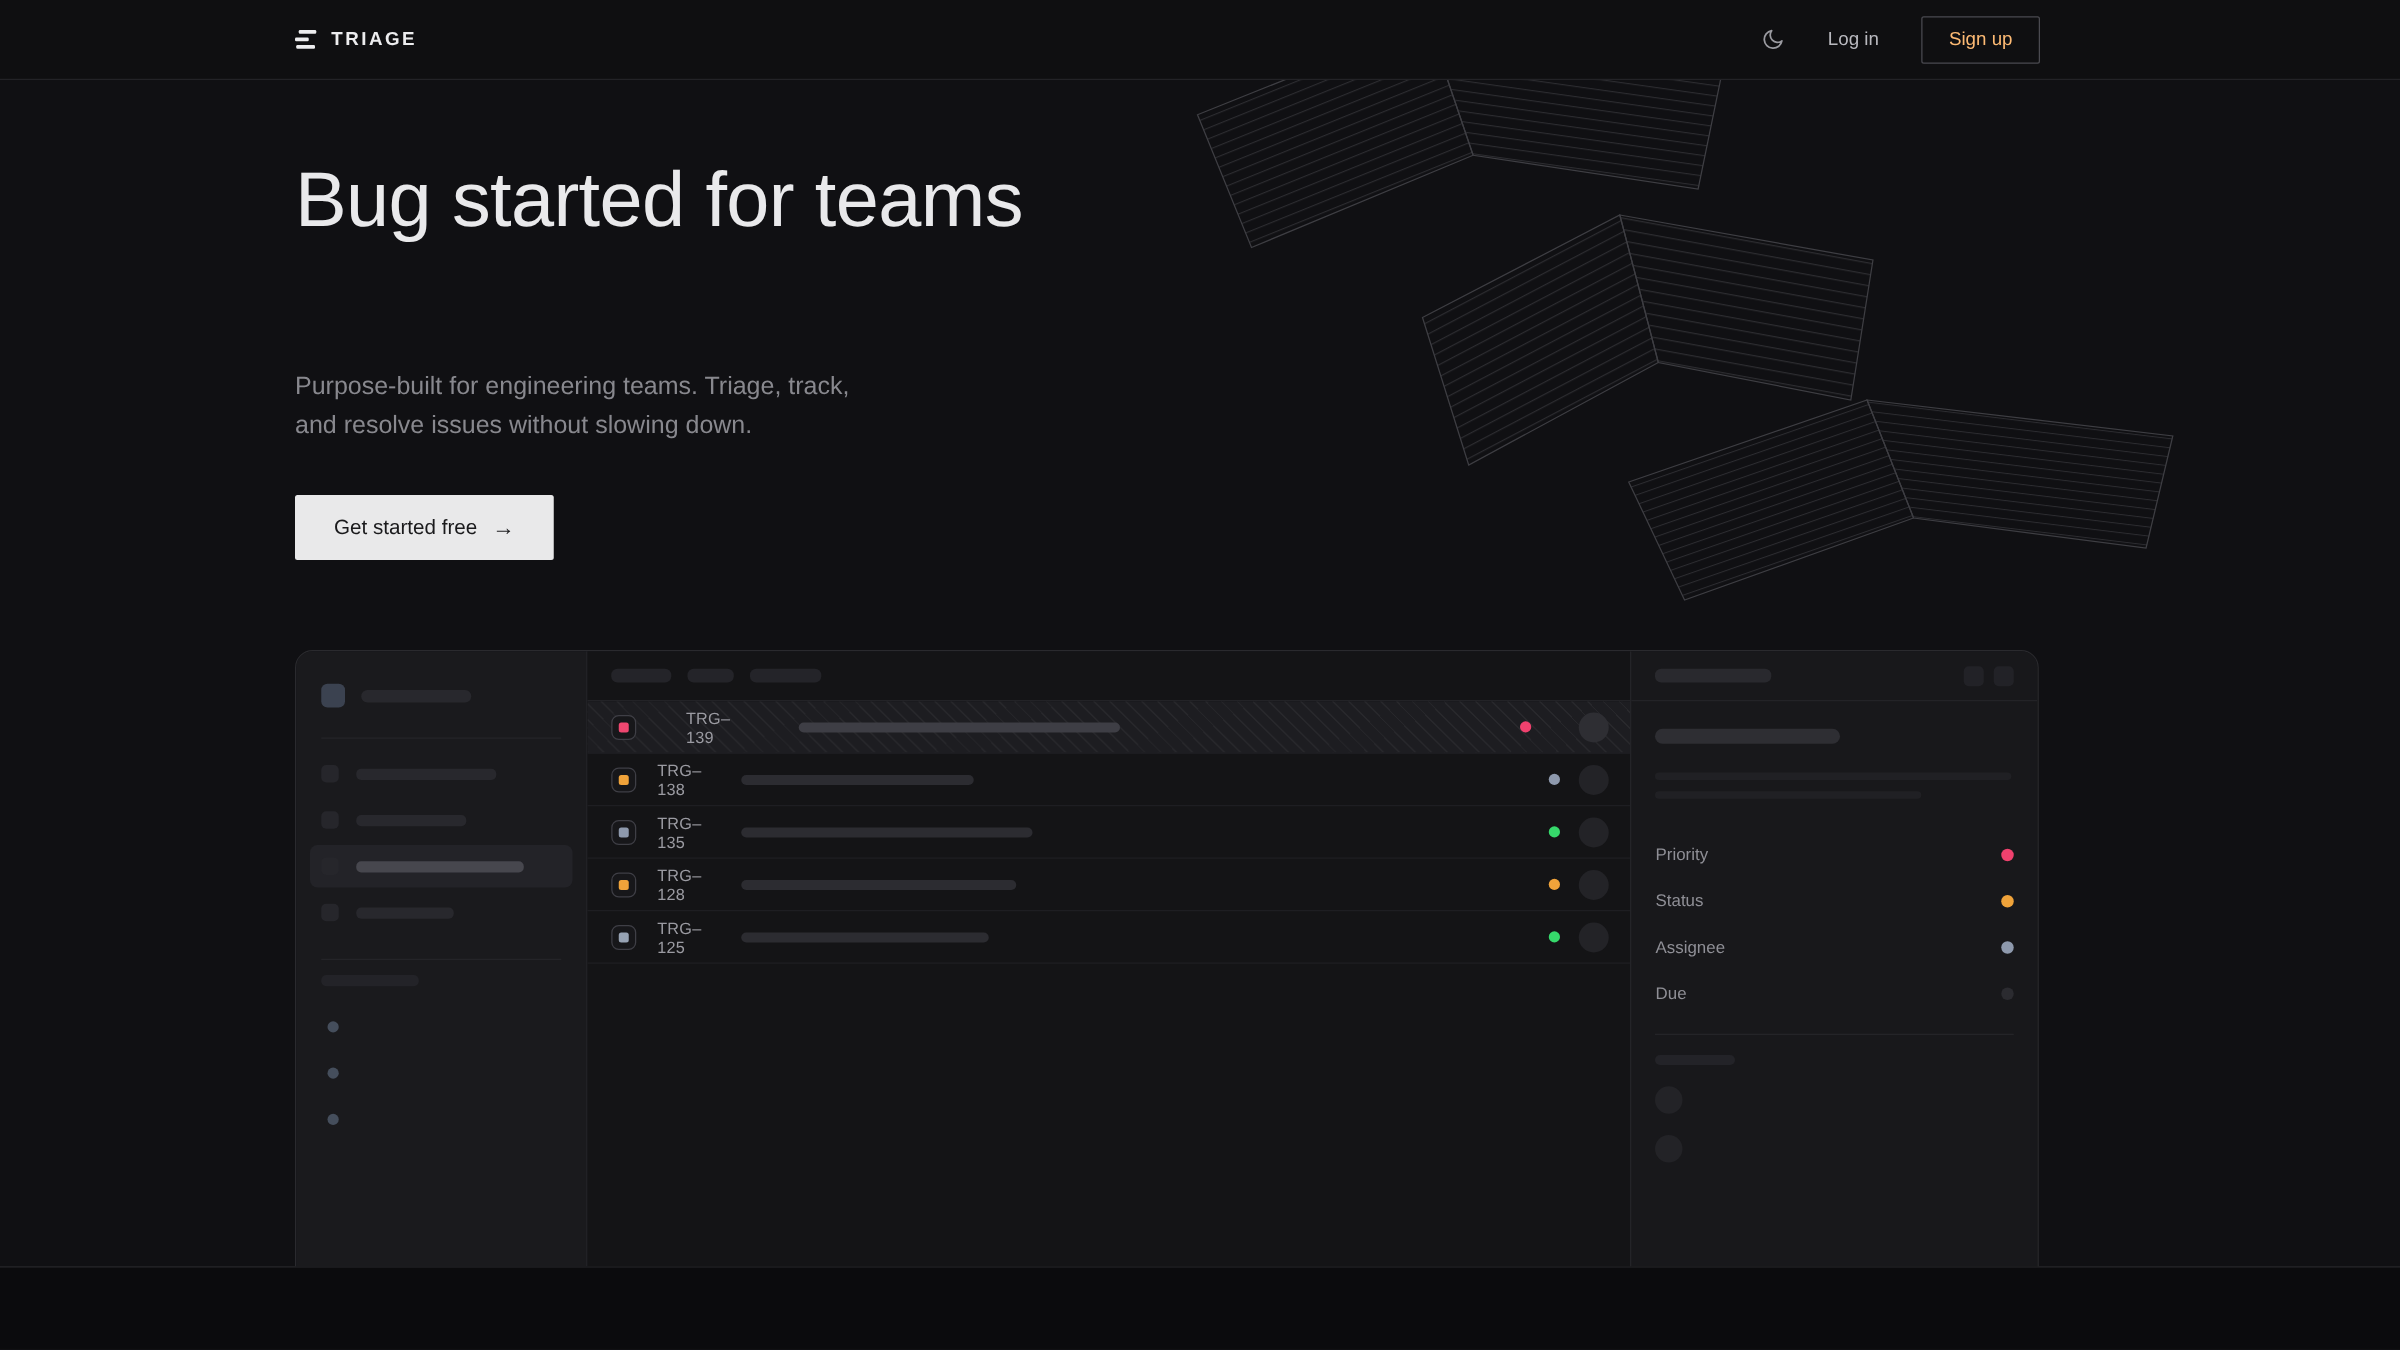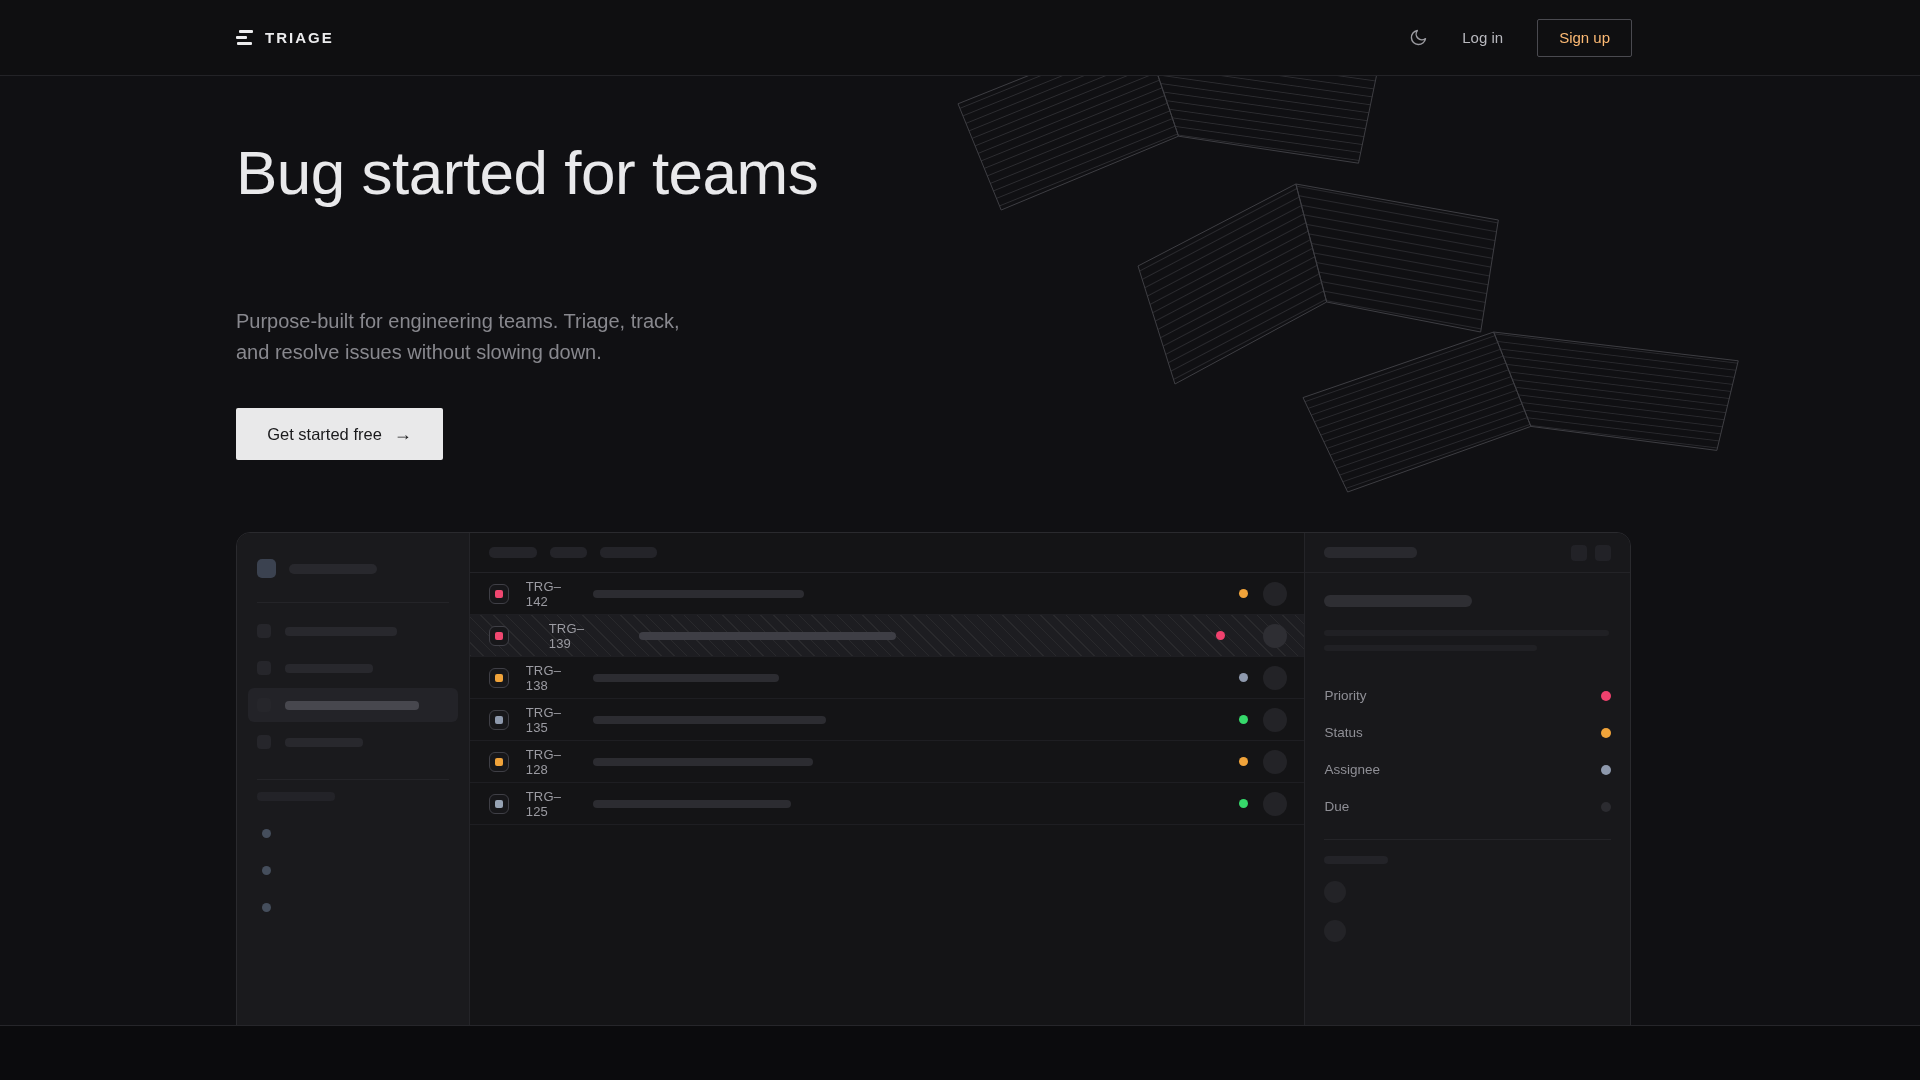--- a/index.html
+++ b/index.html
@@ -1,20 +1,20 @@
 <!DOCTYPE html>
 <html><head>
 <meta charset="utf-8">
 <style>
   * { margin:0; padding:0; box-sizing:border-box; }
   html,body { width:1920px; height:1080px; background:#101013; overflow:hidden;
               font-family:"Liberation Sans","DejaVu Sans",sans-serif; }
 
   
-  .nav { position:relative; height:76px; border-bottom:1px solid #232327;
+  .nav { position:relative; height:64px; border-bottom:1px solid #232327;
          display:flex; align-items:center; justify-content:space-between;
          padding:0 288px 0 236px; background:#0f0f11; z-index:5; }
   .brand { display:flex; align-items:center; gap:11px; cursor:pointer; }
   .logo-icon { display:flex; flex-direction:column; gap:2.5px; width:18px; }
   .logo-icon span { height:3.5px; background:#ececee; border-radius:1px; }
   .logo-icon span:nth-child(1){ width:14px; margin-left:3px; }
   .logo-icon span:nth-child(2){ width:11px; margin-left:0; }
   .logo-icon span:nth-child(3){ width:15px; margin-left:1px; }
   .brand-name { color:#ececee; font-size:15px; font-weight:bold; letter-spacing:2px; }
   .nav-right { display:flex; align-items:center; gap:34px; }
@@ -193,30 +193,20 @@
         </div>
     </div>
 
     <div class="m-list">
       <div class="list-head" id="list-head">
           <span class="lh-pill" style="width: 48px;"></span>
           <span class="lh-pill" style="width: 37px;"></span>
           <span class="lh-pill" style="width: 57px;"></span>
         </div>
       <div id="issues">
-          <div class="issue">
-            <span class="iss-icon">
-              <i style="background: rgb(239, 71, 112);"></i>
-            </span>
-            <span class="iss-id">TRG–142</span>
-            <span class="iss-bar" style="width: 211px;"></span>
-            <span class="iss-spacer"></span>
-            <span class="iss-dot" style="background: rgb(240, 163, 58);"></span>
-            <span class="iss-av"></span>
-          </div>
           <div class="issue selected">
             <span class="iss-icon">
               <i style="background: rgb(239, 71, 112);"></i>
             </span>
             <span class="iss-id">TRG–139</span>
             <span class="iss-bar" style="width: 257px;"></span>
             <span class="iss-spacer"></span>
             <span class="iss-dot" style="background: rgb(240, 65, 110);"></span>
             <span class="iss-av"></span>
           </div>

